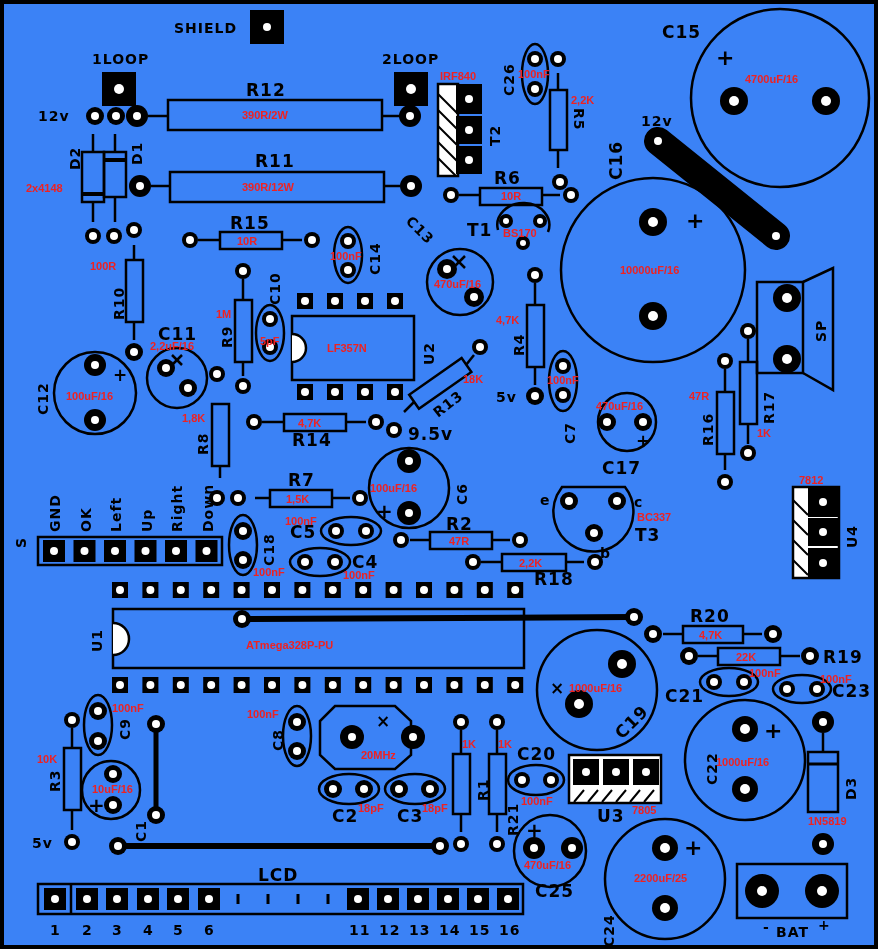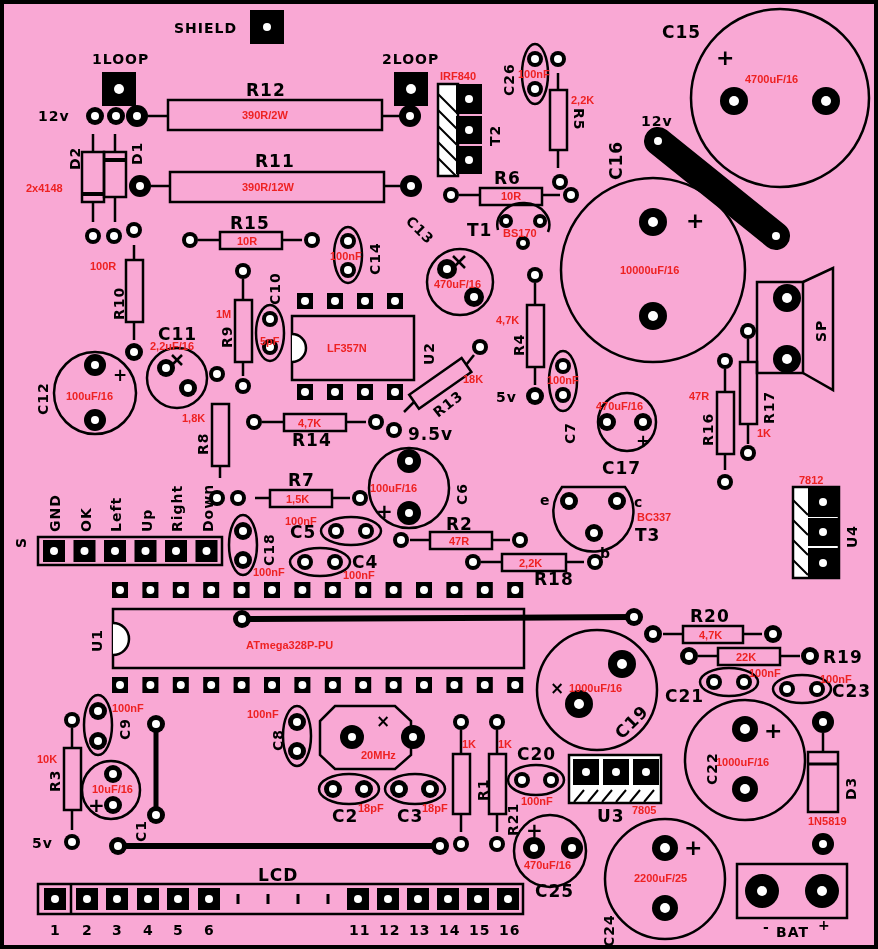--- a/index.html
+++ b/index.html
@@ -1,16 +1,16 @@
 <!DOCTYPE html>
 <html><head>
 <meta charset="utf-8">
 <style>
   html,body{margin:0;padding:0;background:#fff;}
-  #board{position:relative;width:878px;height:949px;overflow:hidden;background:#f9a8d4;}
+  #board{position:relative;width:878px;height:949px;overflow:hidden;background:#3b82f6;}
   svg{display:block;}
   .sk{stroke:#000;fill:none;stroke-width:2.5;}
   .pad{fill:#000;}
   .hole{fill:#fff;}
   .lbl{font-family:"DejaVu Sans",sans-serif;font-weight:bold;fill:#000;font-size:17px;letter-spacing:1px;}
   .val{font-family:"Liberation Sans",sans-serif;font-weight:bold;fill:#ee2222;font-size:11px;}
   .small{font-size:14px;}
 </style>
 </head>
 <body>

